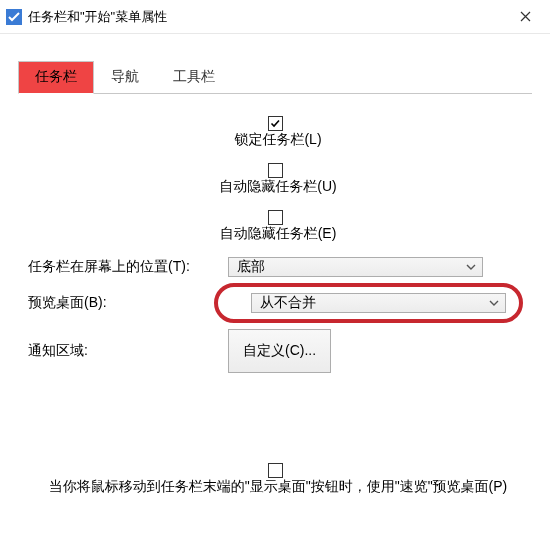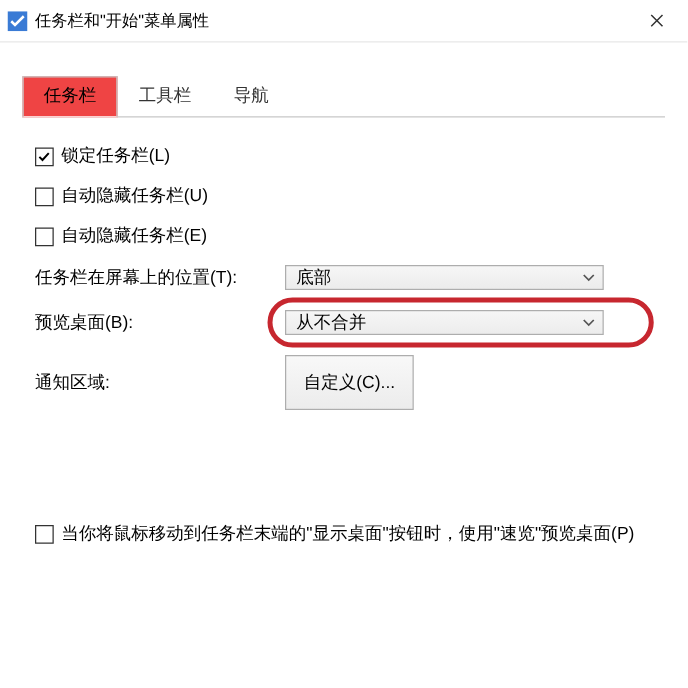--- a/index.html
+++ b/index.html
@@ -10,33 +10,33 @@
   .titlebar-text { flex: 1; font-size: 13px; }
   .close-btn { width: 46px; height: 100%; display: flex; align-items: center; justify-content: center; color: #333; }
   .close-btn svg { width: 11px; height: 11px; }
 
   .tabs-strip { padding: 26px 18px 0 18px; position: relative; }
   .tabs { display: flex; border-bottom: 1px solid #c7c7c7; }
   .tab { padding: 6px 16px 7px; border: 1px solid transparent; font-size: 14px; position: relative; top: 1px; cursor: pointer; color: #333; }
   .tab.active { border: 1px solid #c7c7c7; border-bottom-color: #fff; background: #ef4444; color: #000; }
 
   .panel { padding: 22px 22px 0 28px; }
-  .chk-row { display: flex; align-items: center; margin-bottom: 14px; }
+  .chk-row { display: flex; align-items: center; margin-bottom: 14px; flex-direction: column; }
   .chk { width: 15px; height: 15px; border: 1px solid #333; display: inline-flex; align-items: center; justify-content: center; margin-right: 6px; background: #fff; }
   .chk.checked svg { width: 11px; height: 11px; display: block; }
   .chk:not(.checked) svg { display: none; }
   .chk-label { font-size: 14px; }
 
   .form-row { display: flex; align-items: center; margin-top: 8px; margin-bottom: 16px; }
   .form-label { width: 200px; font-size: 14px; }
   .select { flex: 0 0 255px; height: 20px; border: 1px solid #adadad; background: linear-gradient(#f6f6f6,#ececec); display: flex; align-items: center; justify-content: space-between; padding: 0 6px 0 8px; cursor: pointer; }
   .select .chevron { width: 10px; height: 10px; }
 
   .highlight-wrap { position: relative; flex: 0 0 255px; }
-  .highlight-wrap .select { width: 100%; flex: none; }
+  .highlight-wrap .select { width: 100%; flex: none; margin-left: 23px; }
   .red-ring { position: absolute; left: -14px; right: -40px; top: -10px; bottom: -10px; border: 4px solid #c7272f; border-radius: 24px; pointer-events: none; }
 
   .btn { height: 44px; border: 1px solid #adadad; background: linear-gradient(#f8f8f8,#ececec); padding: 16px 14px; display: inline-flex; align-items: center; cursor: pointer; font-size: 14px; }
 
   .desktop-chk-row { margin-top: 90px; }
 </style>
 </head>
 <body>
 
 <div class="titlebar">
@@ -50,22 +50,22 @@
   <div class="close-btn">
     <svg viewBox="0 0 11 11">
         <path d="M1 1l9 9M10 1l-9 9" stroke="#333" stroke-width="1.2"></path>
       </svg>
   </div>
 </div>
 
 <div class="tabs-strip">
   <div class="tabs">
     <div class="tab active">任务栏</div>
+    <div class="tab">导航</div>
     <div class="tab">工具栏</div>
-    <div class="tab">导航</div>
   </div>
 </div>
 
 <div class="panel">
 
   <div class="chk-row">
     <span class="chk checked">
       <svg viewBox="0 0 11 11">
           <path d="M1.5 5.5l2.5 2.5 5-5.5" stroke="#000" stroke-width="1.6" fill="none"></path>
         </svg>

